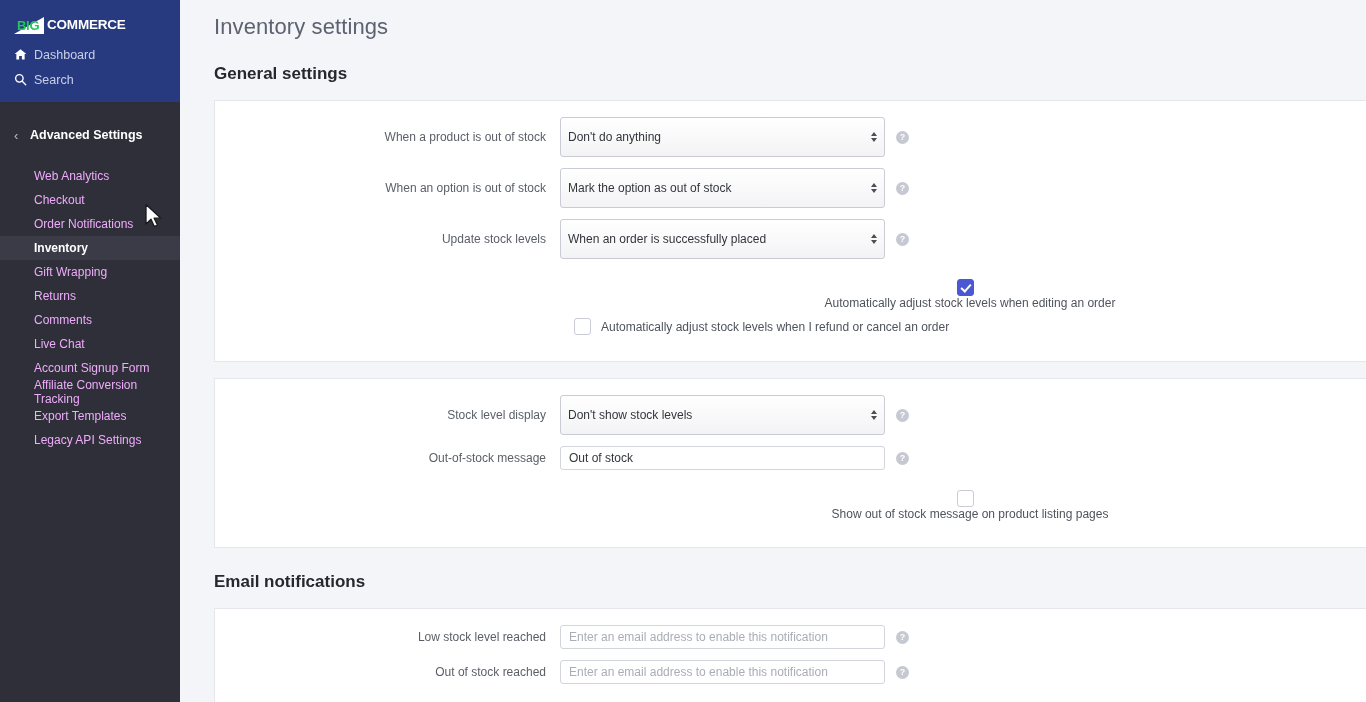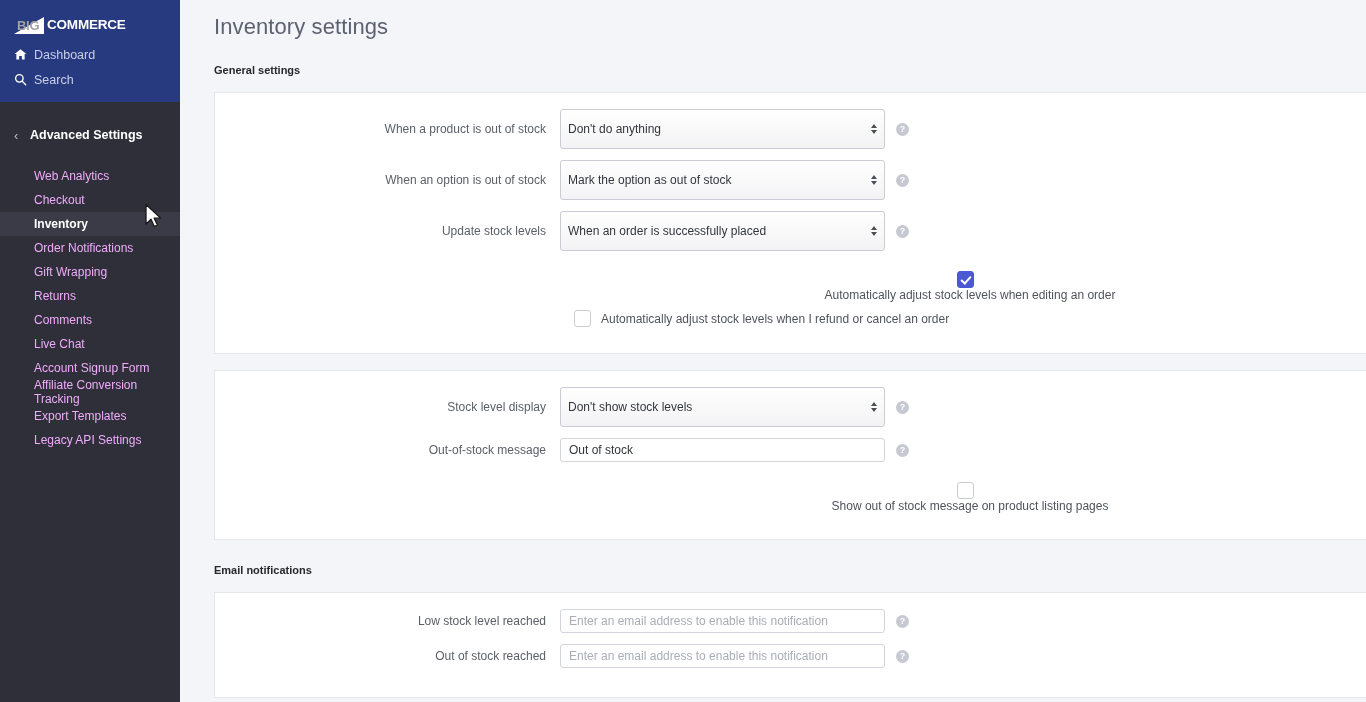--- a/index.html
+++ b/index.html
@@ -60,21 +60,21 @@
     border-left: 30px solid transparent;
     border-bottom: 17px solid #ffffff;
   }
   .logo-big {
     position: absolute;
     left: 3px;
     bottom: 1px;
     font-size: 13px;
     font-weight: bold;
     letter-spacing: -0.3px;
-    color: #a3a3a3;
+    color: #22c55e;
     line-height: 14px;
   }
   .logo-word {
     font-size: 13.5px;
     font-weight: bold;
     color: #ffffff;
     letter-spacing: -0.2px;
     line-height: 14px;
     margin-left: -2px;
   }
@@ -144,21 +144,21 @@
 
   .page-title {
     font-size: 22px;
     font-weight: normal;
     color: #5c6270;
     padding: 14px 12px 0 34px;
     letter-spacing: 0.1px;
   }
 
   .section-title {
-    font-size: 11px;
+    font-size: 17px;
     font-weight: bold;
     color: #26282e;
     padding: 0 0 0 34px;
     margin-top: 24px;
     margin-bottom: 12px;
   }
 
   .panel {
     background: #ffffff;
     border: 1px solid #e5e7ed;
@@ -350,25 +350,25 @@
       <span>Advanced Settings</span>
     </div>
 
     <div class="nav-list">
       <div class="nav-item">
           <span>Web Analytics</span>
         </div>
       <div class="nav-item">
           <span>Checkout</span>
         </div>
+      <div class="nav-item">
+          <span>Order Notifications</span>
+        </div>
       <div class="nav-item active">
           <span>Inventory</span>
-        </div>
-      <div class="nav-item">
-          <span>Order Notifications</span>
         </div>
       <div class="nav-item">
           <span>Gift Wrapping</span>
         </div>
       <div class="nav-item">
           <span>Returns</span>
         </div>
       <div class="nav-item">
           <span>Comments</span>
         </div>

